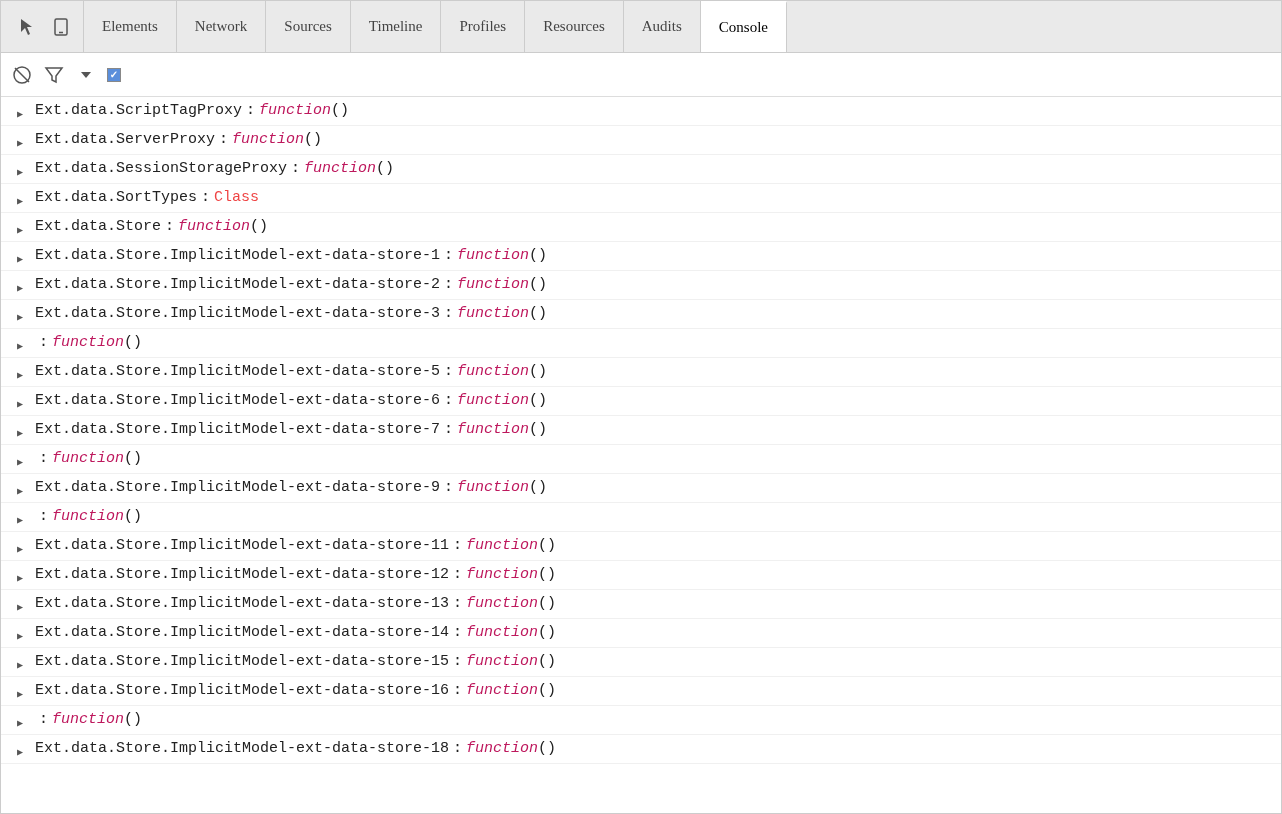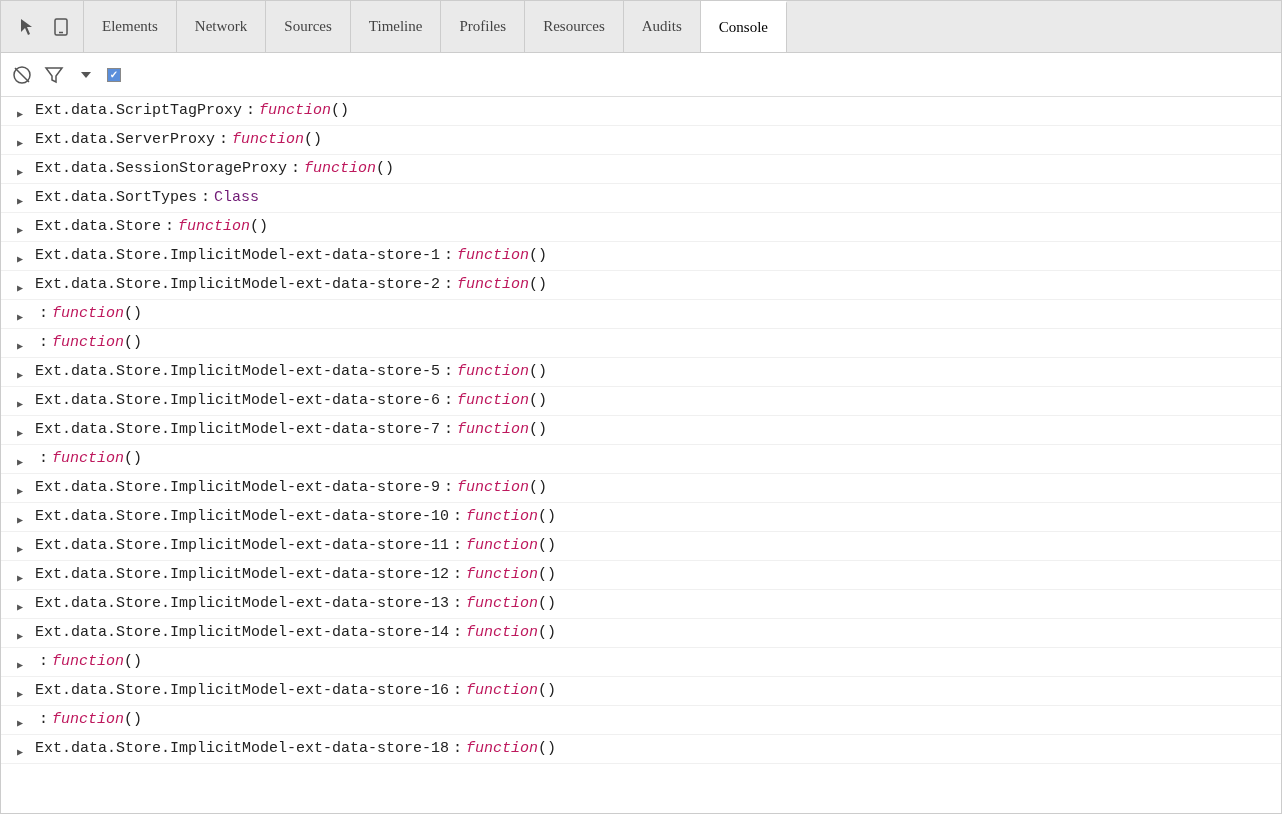--- a/index.html
+++ b/index.html
@@ -205,21 +205,21 @@
       color: #be185d;
       font-style: italic;
       font-weight: 500;
     }
 
     .prop-value {
       color: #222;
     }
 
     .prop-class {
-      color: #701a75;
+      color: #ef4444;
       font-weight: normal;
     }
   </style>
 </head>
 <body>
 
 <div class="devtools-container">
 
   <div class="tab-bar">
     <div class="tab-icons">
@@ -313,20 +313,21 @@
       </div>
       <div class="console-line">
         <span class="expand-arrow"></span>
         <span class="prop-name">Ext.data.Store.ImplicitModel-ext-data-store-2</span>
         <span class="prop-colon">: </span>
         <span class="prop-function">function</span>
         <span class="prop-value"> ()</span>
       </div>
       <div class="console-line">
         <span class="expand-arrow"></span>
+        <span class="prop-name">Ext.data.Store.ImplicitModel-ext-data-store-3</span>
         <span class="prop-colon">: </span>
         <span class="prop-function">function</span>
         <span class="prop-value"> ()</span>
       </div>
       <div class="console-line">
         <span class="expand-arrow"></span>
         <span class="prop-colon">: </span>
         <span class="prop-function">function</span>
         <span class="prop-value"> ()</span>
       </div>
@@ -359,21 +360,20 @@
       </div>
       <div class="console-line">
         <span class="expand-arrow"></span>
         <span class="prop-name">Ext.data.Store.ImplicitModel-ext-data-store-9</span>
         <span class="prop-colon">: </span>
         <span class="prop-function">function</span>
         <span class="prop-value"> ()</span>
       </div>
       <div class="console-line">
         <span class="expand-arrow"></span>
-        <span class="prop-name">Ext.data.Store.ImplicitModel-ext-data-store-10</span>
         <span class="prop-colon">: </span>
         <span class="prop-function">function</span>
         <span class="prop-value"> ()</span>
       </div>
       <div class="console-line">
         <span class="expand-arrow"></span>
         <span class="prop-name">Ext.data.Store.ImplicitModel-ext-data-store-11</span>
         <span class="prop-colon">: </span>
         <span class="prop-function">function</span>
         <span class="prop-value"> ()</span>
@@ -394,20 +394,21 @@
       </div>
       <div class="console-line">
         <span class="expand-arrow"></span>
         <span class="prop-name">Ext.data.Store.ImplicitModel-ext-data-store-14</span>
         <span class="prop-colon">: </span>
         <span class="prop-function">function</span>
         <span class="prop-value"> ()</span>
       </div>
       <div class="console-line">
         <span class="expand-arrow"></span>
+        <span class="prop-name">Ext.data.Store.ImplicitModel-ext-data-store-15</span>
         <span class="prop-colon">: </span>
         <span class="prop-function">function</span>
         <span class="prop-value"> ()</span>
       </div>
       <div class="console-line">
         <span class="expand-arrow"></span>
         <span class="prop-name">Ext.data.Store.ImplicitModel-ext-data-store-16</span>
         <span class="prop-colon">: </span>
         <span class="prop-function">function</span>
         <span class="prop-value"> ()</span>

